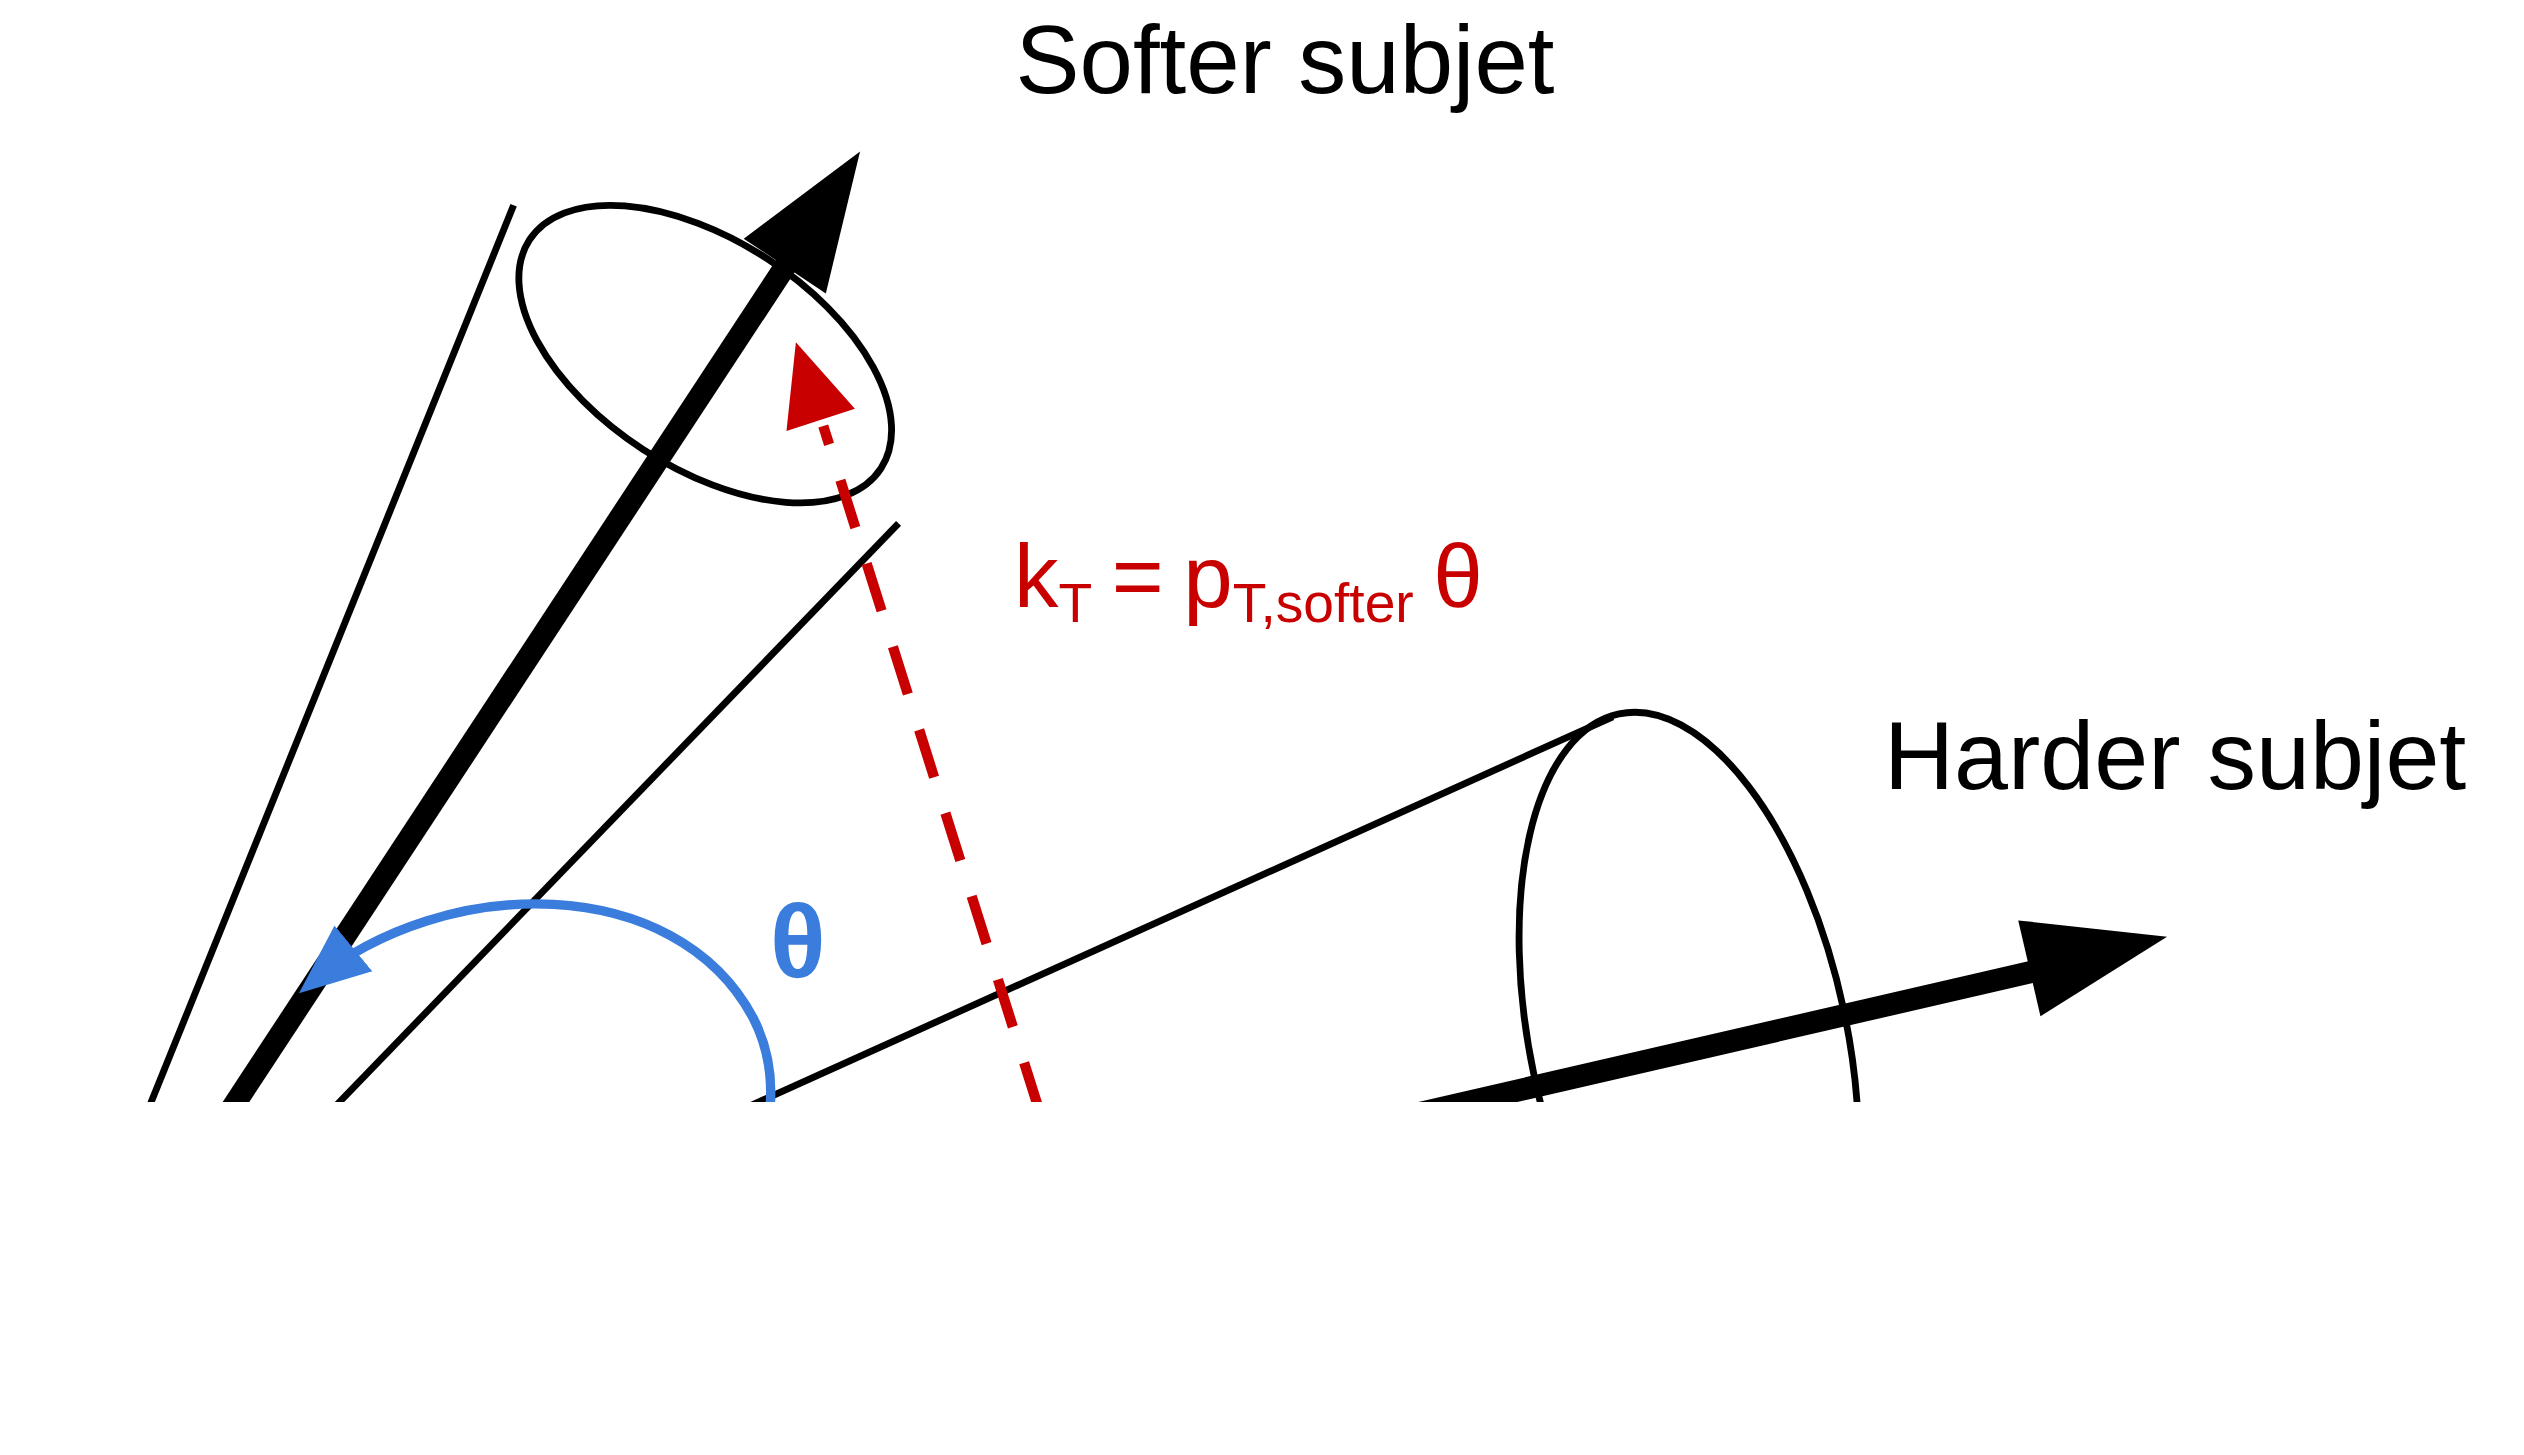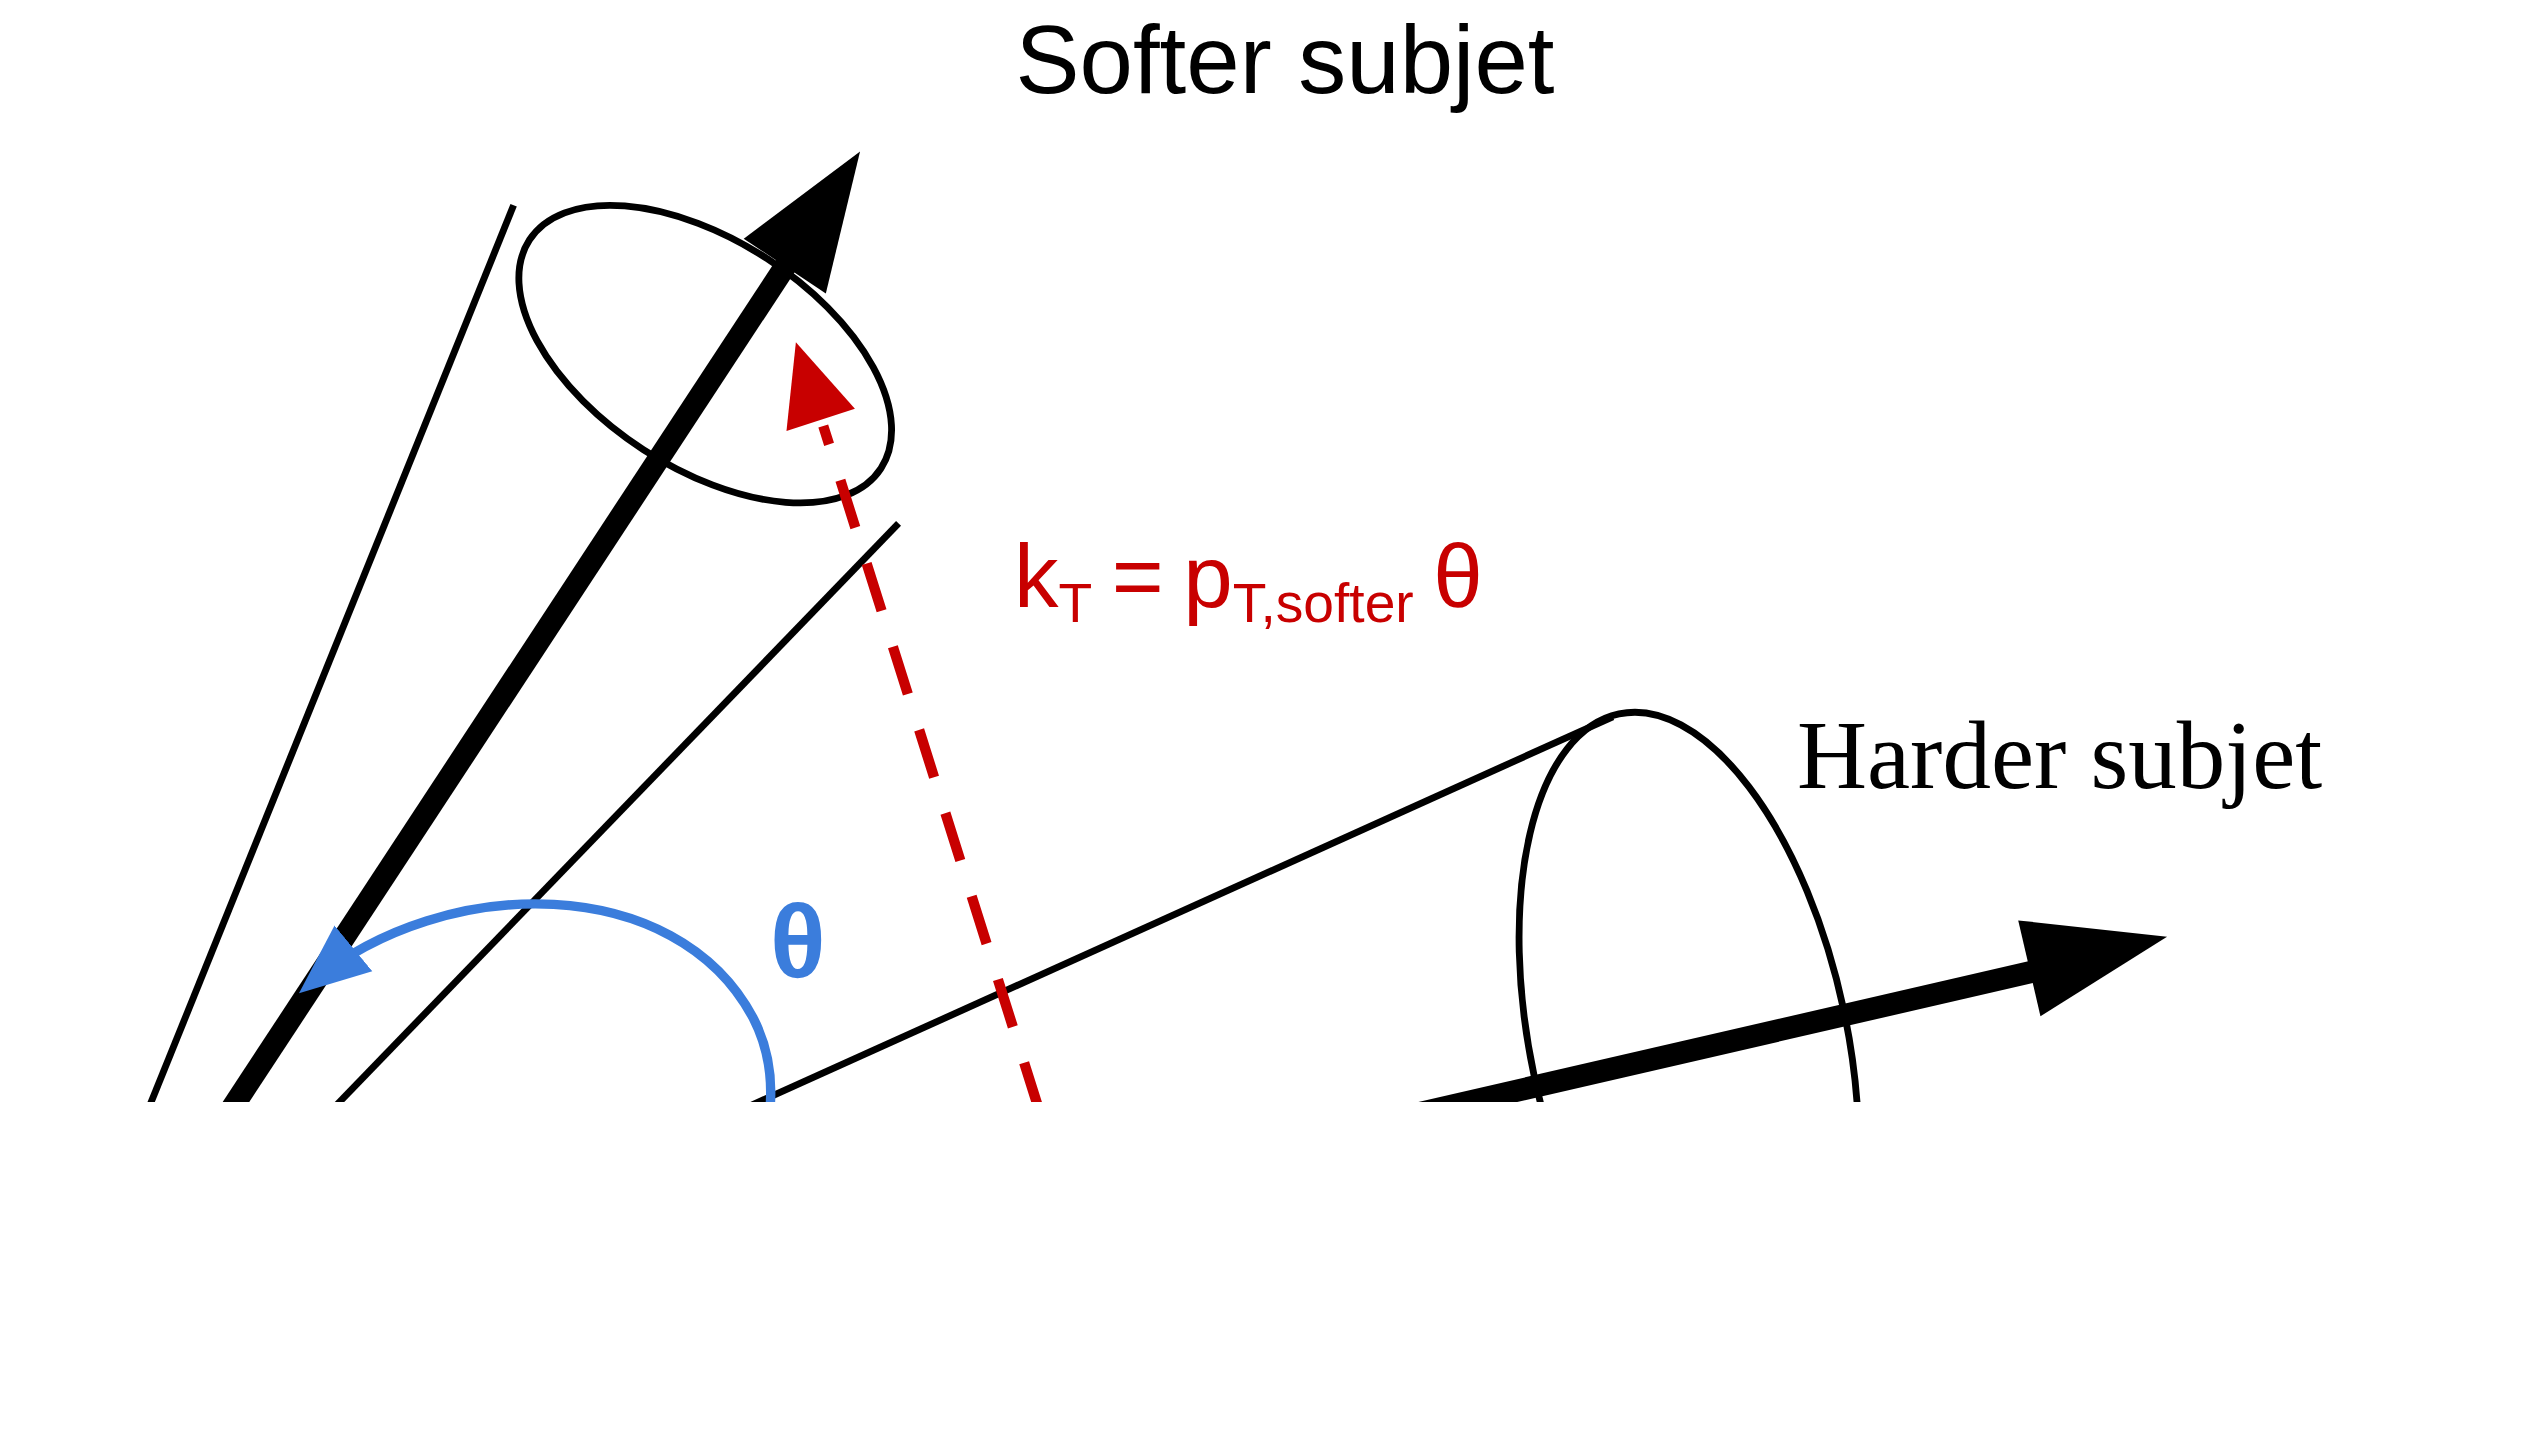--- a/index.html
+++ b/index.html
@@ -24,23 +24,22 @@
     line-height: 1;
     color: var(--line);
     white-space: nowrap;
   }
   .label-softer {
     left: 1285px; top: 12px;
     transform: translateX(-50%);
     font-size: 96px;
   }
   .label-harder {
-    left: 1797px; top: 707px;
+    left: 1884px; top: 707px;
     font-size: 97px;
-    font-family: Liberation Serif, serif;
   }
   .formula {
     position: absolute;
     left: 1014px; top: 532px;
     font-size: 89px;
     font-weight: normal;
     color: var(--red);
     line-height: 1;
     white-space: nowrap;
   }

